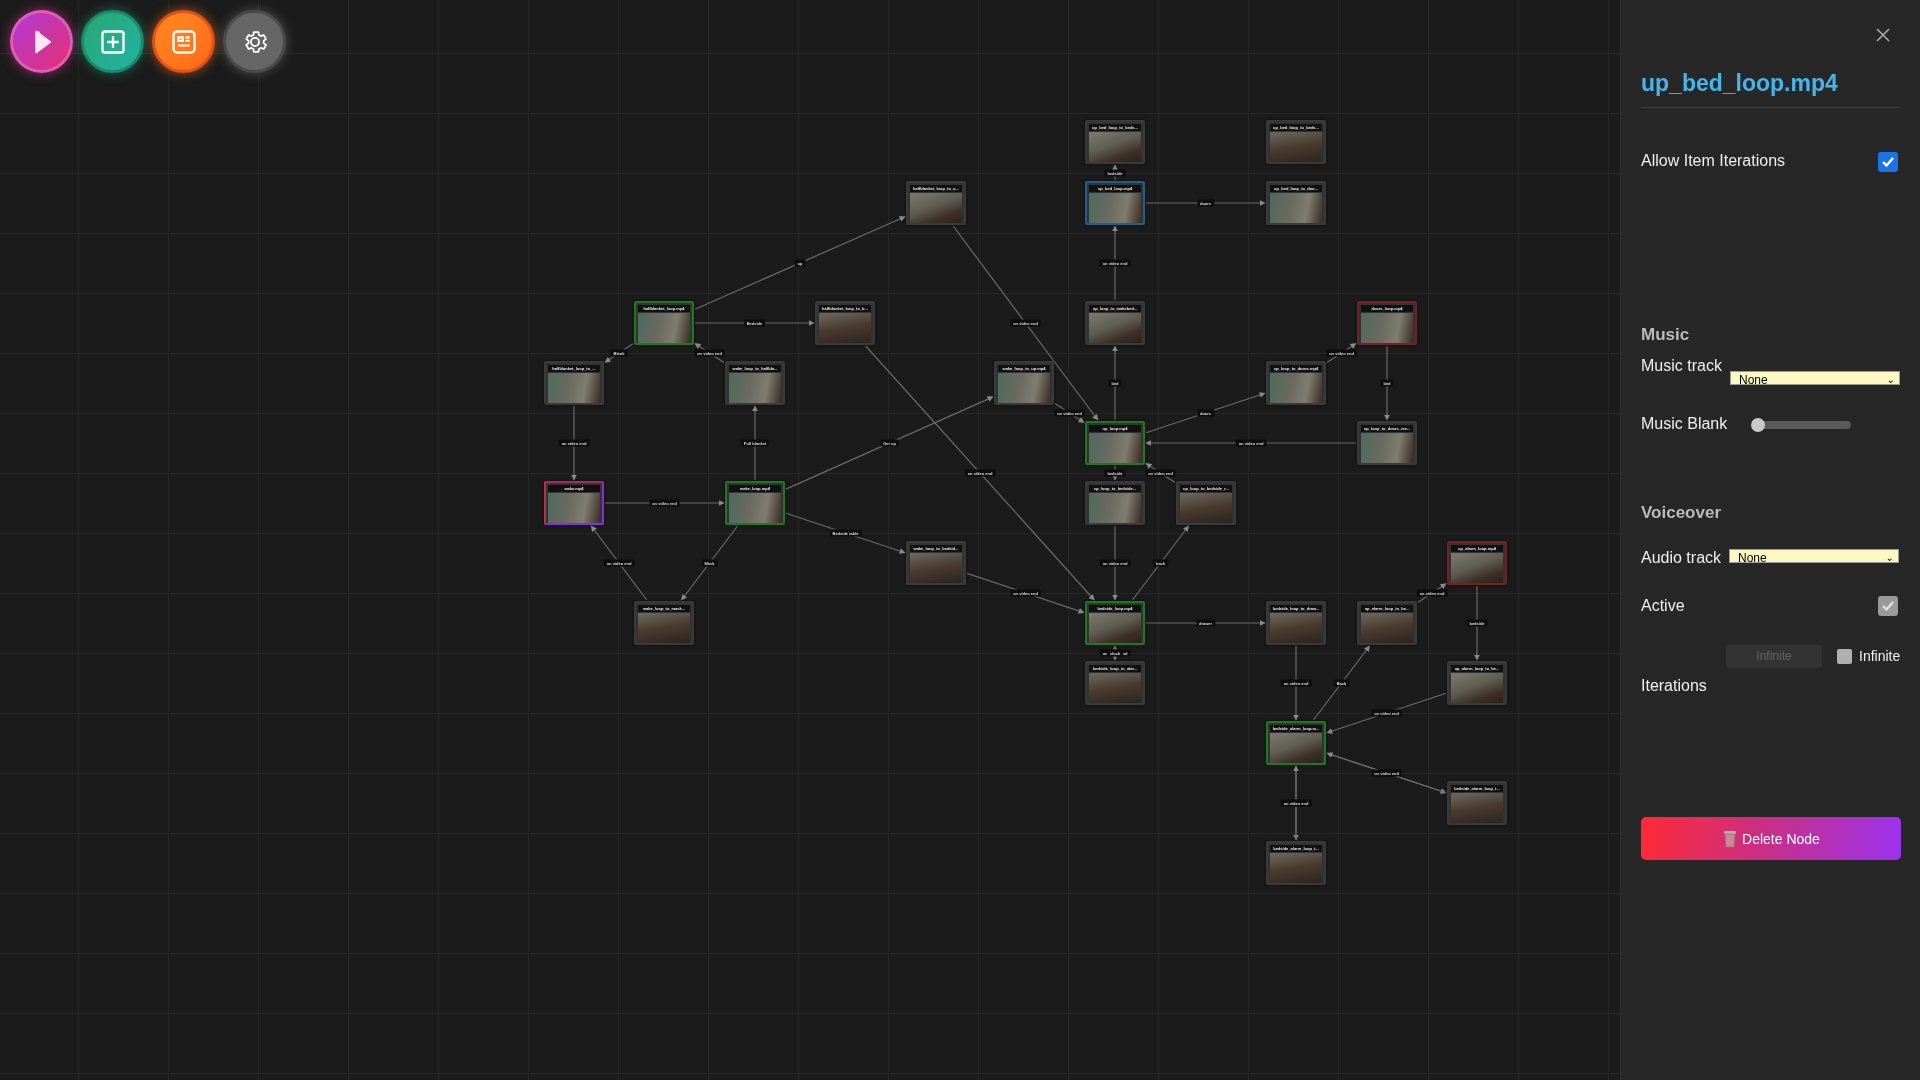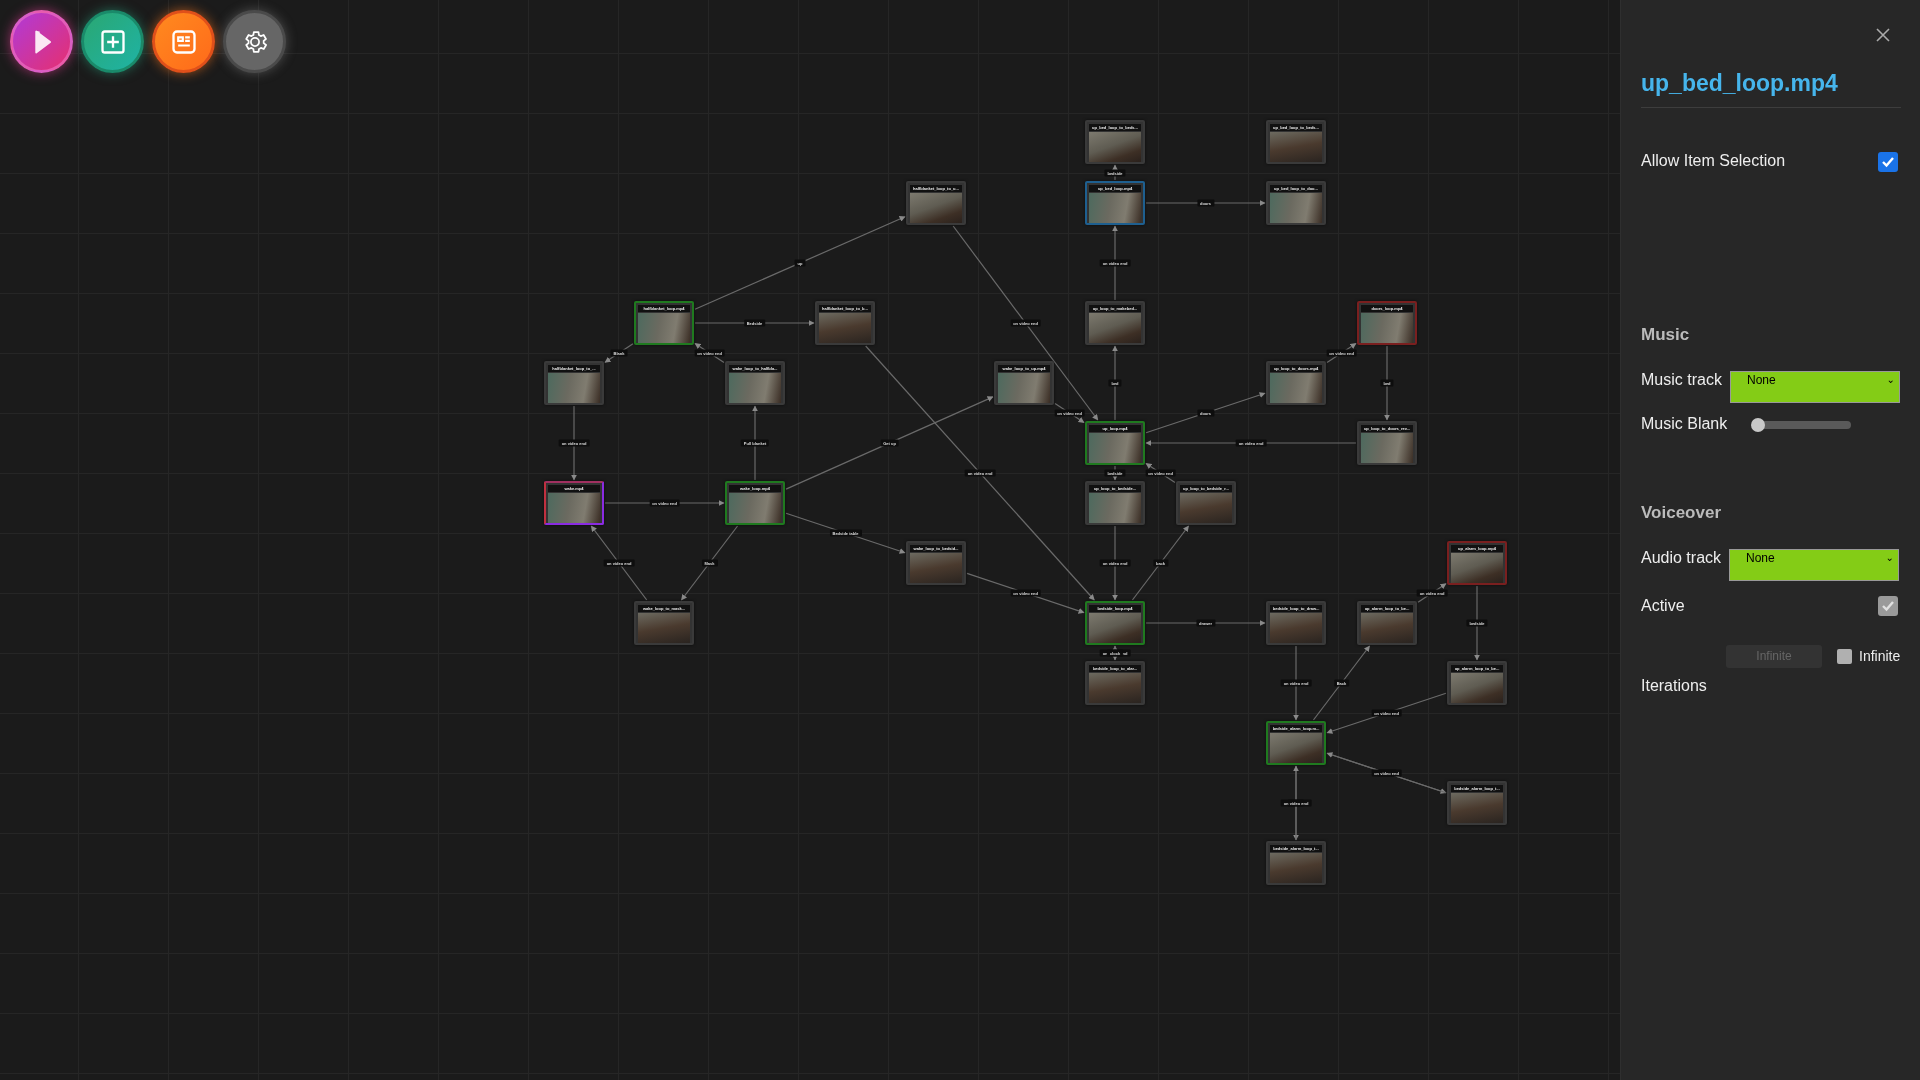--- a/index.html
+++ b/index.html
@@ -65,22 +65,22 @@
   }
   .chk.blue { background: #1a73e8; }
   .chk.grey { background: #9a9a9a; }
   .chk.empty { background: #b0b0b0; width: 15px; height: 15px; border-radius: 2px; }
   .btn-start {
     position: absolute; left: 20px; top: 225px; width: 260px; height: 32px; border-radius: 4px;
     background: #48b8f0; color: #fff; font-size: 13px; text-align: center; line-height: 32px; cursor: pointer;
   }
   .section-h { position: absolute; left: 20px; font-size: 17px; font-weight: bold; color: #bbb; }
   .select {
-    position: absolute; left: 109px; width: 170px; height: 32px; background: #84cc16; color: #000;
-    border: 1px solid #999; font-size: 12px; line-height: 16px; padding-left: 16px; cursor: pointer;
+    position: absolute; left: 109px; width: 170px; height: 14px; background: #fef9c3; color: #000;
+    border: 1px solid #999; font-size: 12px; line-height: 16px; padding-left: 8px; cursor: pointer;
   }
   .select .chev { position: absolute; right: 4px; top: 0; font-size: 10px; }
   .slider { position: absolute; left: 132px; top: 421px; width: 98px; height: 8px; border-radius: 4px; background: #5a5a5a; cursor: pointer; }
   .slider .knob { position: absolute; left: -2px; top: -3px; width: 14px; height: 14px; border-radius: 50%; background: #c8c8c8; }
   .iter-input {
     position: absolute; left: 105px; top: 645px; width: 96px; height: 23px; background: #333;
     border-radius: 3px; color: #666; font-size: 12px; text-align: center; line-height: 23px; cursor: text;
   }
   .btn-upload {
     position: absolute; left: 20px; top: 717px; width: 260px; height: 50px; border-radius: 5px;
@@ -333,30 +333,30 @@
   </div>
 </div>
 
 <div id="panel">
   <svg class="close" viewBox="0 0 18 18">
       <path d="M3 3 L15 15 M15 3 L3 15" stroke="#aaa" stroke-width="1.6"></path>
     </svg>
   <div class="title">up_bed_loop.mp4</div>
   <div class="divider"></div>
 
-  <div class="row-label" style="top:152px;">Allow Item Selection</div>
+  <div class="row-label" style="top:152px;">Allow Item Iterations</div>
   <div class="chk blue" style="left:257px; top:152px;">
     <svg width="14" height="14" viewBox="0 0 14 14">
         <path d="M2 7 L5.5 10.5 L12 3" stroke="#fff" stroke-width="2.4" fill="none"></path>
       </svg>
   </div>
 
 
   <div class="section-h" style="top:325px;">Music</div>
-  <div class="row-label" style="top:371px;">Music track</div>
+  <div class="row-label" style="top:357px;">Music track</div>
   <div class="select" style="top:371px;">
     <span>None</span>
     <span class="chev">⌄</span>
   </div>
   <div class="row-label" style="top:415px;">Music Blank</div>
   <div class="slider">
     <div class="knob"></div>
   </div>
 
   <div class="section-h" style="top:503px;">Voiceover</div>
@@ -370,13 +370,20 @@
     <svg width="14" height="14" viewBox="0 0 14 14">
         <path d="M2 7 L5.5 10.5 L12 3" stroke="#e0e0e0" stroke-width="2.4" fill="none"></path>
       </svg>
   </div>
   <div class="row-label" style="top:677px;">Iterations</div>
   <div class="iter-input">Infinite</div>
   <div class="chk empty" style="left:216px; top:649px;"></div>
   <div class="row-label" style="left:238px; top:648px; font-size:14px;">Infinite</div>
 
 
+  <div class="btn-delete">
+    <svg width="16" height="18" viewBox="0 0 16 18">
+        <rect x="2" y="1" width="12" height="3" rx="1" fill="#b4b4b4"></rect>
+        <path d="M3 4 L4 17 H12 L13 4 Z" fill="#c98a9a" stroke="#9a6a78" stroke-width="0.8"></path>
+      </svg>
+    <span>Delete Node</span>
+  </div>
 </div>
 
 </body></html>

